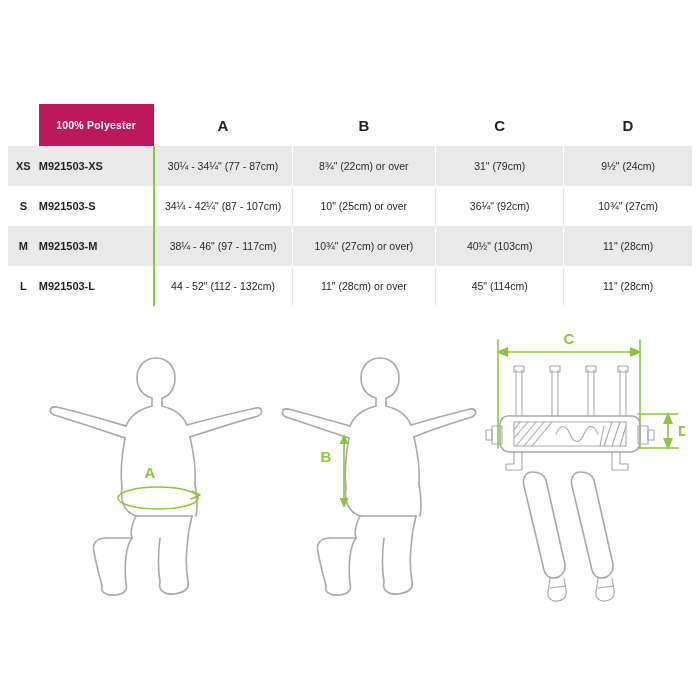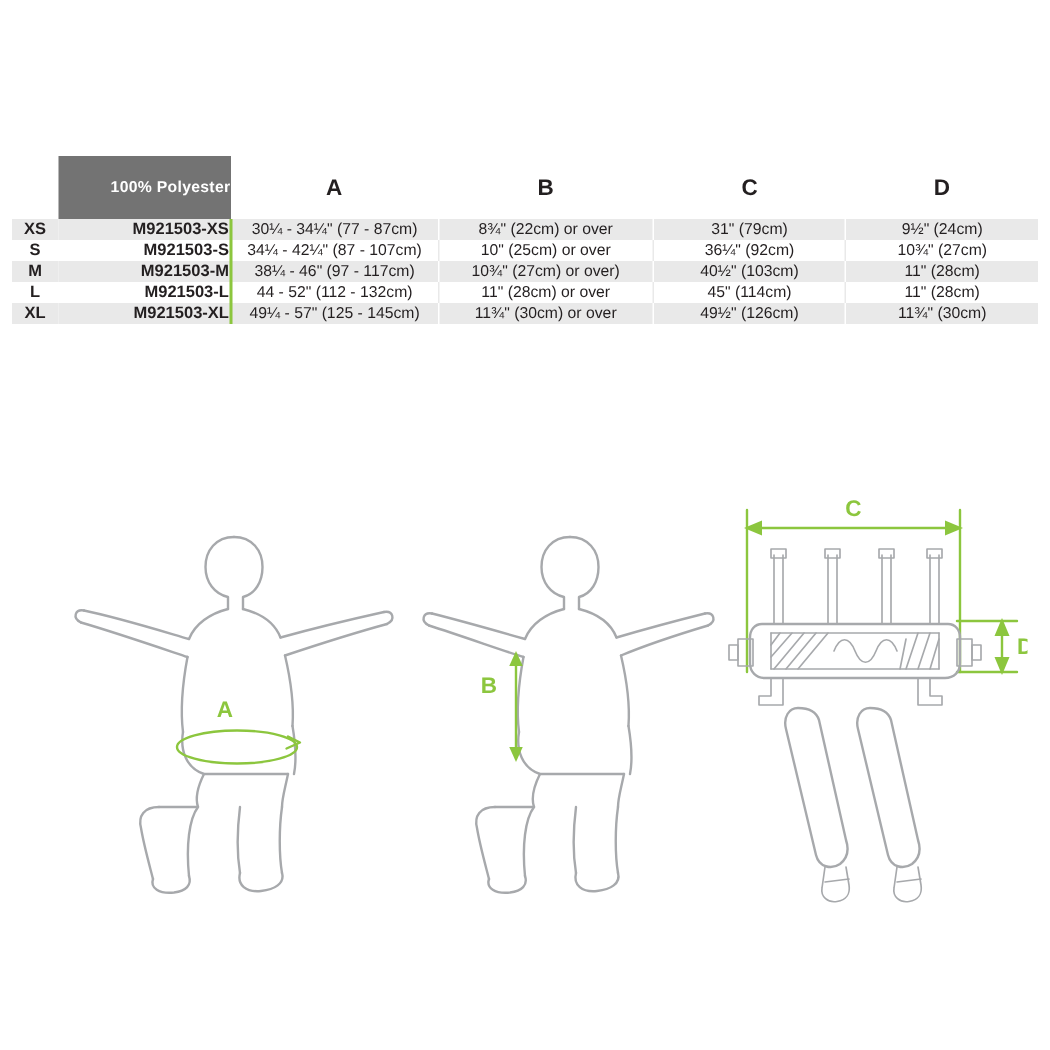--- a/index.html
+++ b/index.html
@@ -35,51 +35,51 @@
 
   .col-size   { width: 30px; }
   .col-model  { width: 112px; }
   .col-a      { width: 135px; }
   .col-b      { width: 140px; }
   .col-c      { width: 125px; }
   .col-d      { width: 125px; }
 
   .hdr-row { height: 42px; }
   .hdr-green {
-    background: #737373;
+    background: #be185d;
     color: #ffffff;
     font-size: 10.5px;
     font-weight: bold;
-    text-align: right;
+    text-align: center;
     vertical-align: middle;
     letter-spacing: .2px;
   }
   .hdr-letter {
     font-size: 15px;
     font-weight: bold;
     text-align: center;
     vertical-align: middle;
     color: #231f20;
   }
 
-  .data-row { height: 14px; }
+  .data-row { height: 40px; }
   .row-alt td { background: #e9e9e9; }
   .row-plain td { background: #ffffff; }
 
   .cell-size {
     font-size: 11px;
     font-weight: bold;
     text-align: center;
     vertical-align: middle;
     color: #231f20;
   }
   .cell-model {
     font-size: 11px;
     font-weight: bold;
-    text-align: right;
+    text-align: left;
     vertical-align: middle;
     color: #231f20;
     border-right: 2px solid #8cc63e;
   }
   .cell-meas {
     font-size: 10.5px;
     text-align: center;
     vertical-align: middle;
     color: #231f20;
   }
@@ -164,28 +164,20 @@
         <td class="cell-meas">11" (28cm)</td>
       </tr>
       <tr class="data-row row-plain">
         <td class="cell-size">L</td>
         <td class="cell-model">M921503-L</td>
         <td class="cell-meas">44 - 52" (112 - 132cm)</td>
         <td class="cell-meas">11" (28cm) or over</td>
         <td class="cell-meas">45" (114cm)</td>
         <td class="cell-meas">11" (28cm)</td>
       </tr>
-      <tr class="data-row row-alt">
-        <td class="cell-size">XL</td>
-        <td class="cell-model">M921503-XL</td>
-        <td class="cell-meas">49¼ - 57" (125 - 145cm)</td>
-        <td class="cell-meas">11¾" (30cm) or over</td>
-        <td class="cell-meas">49½" (126cm)</td>
-        <td class="cell-meas">11¾" (30cm)</td>
-      </tr>
     </tbody>
   </table>
 </div>
 
 <div class="figures">
 
   <div class="fig fig-a">
     <svg width="230" height="270" viewBox="0 0 230 270">
 
       <path class="ln" d="M116 28 C104 28 97 37 97 48 C97 58 103 66 112 68 L112 76"></path>

